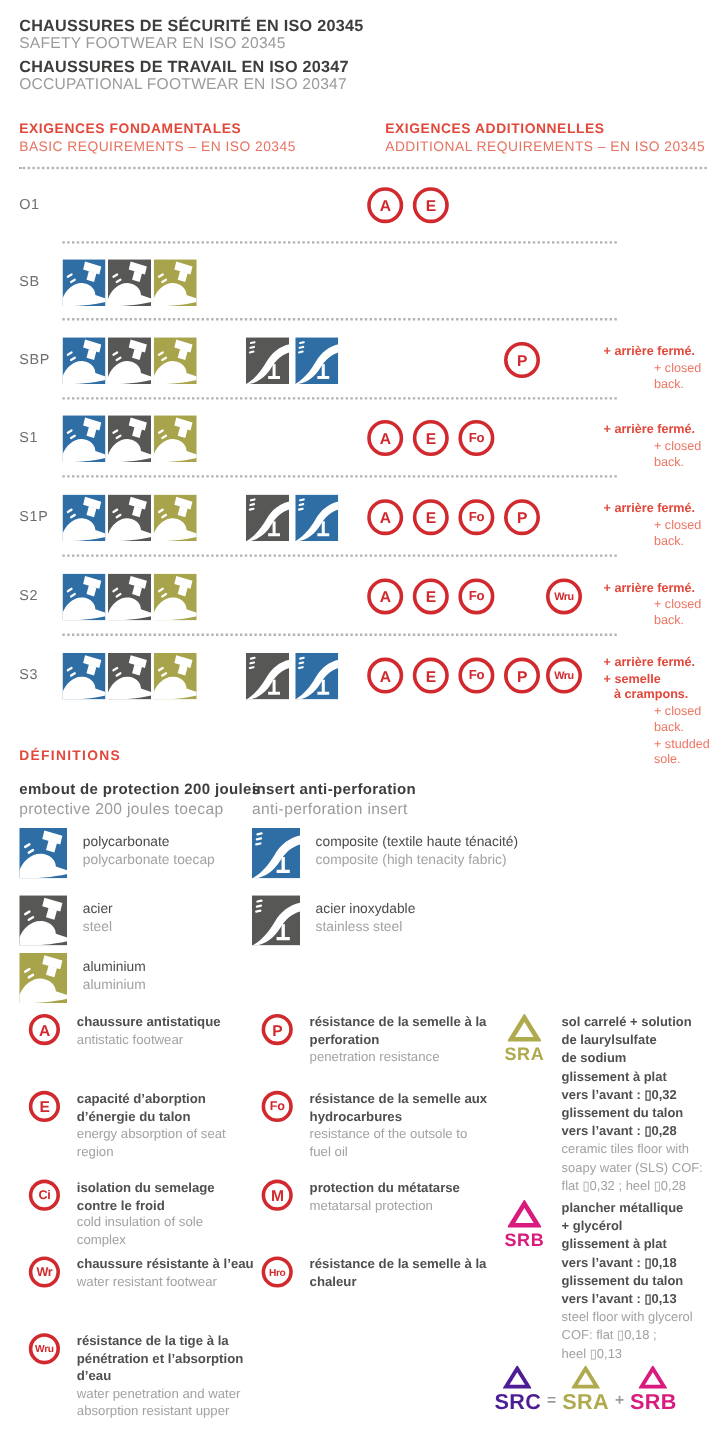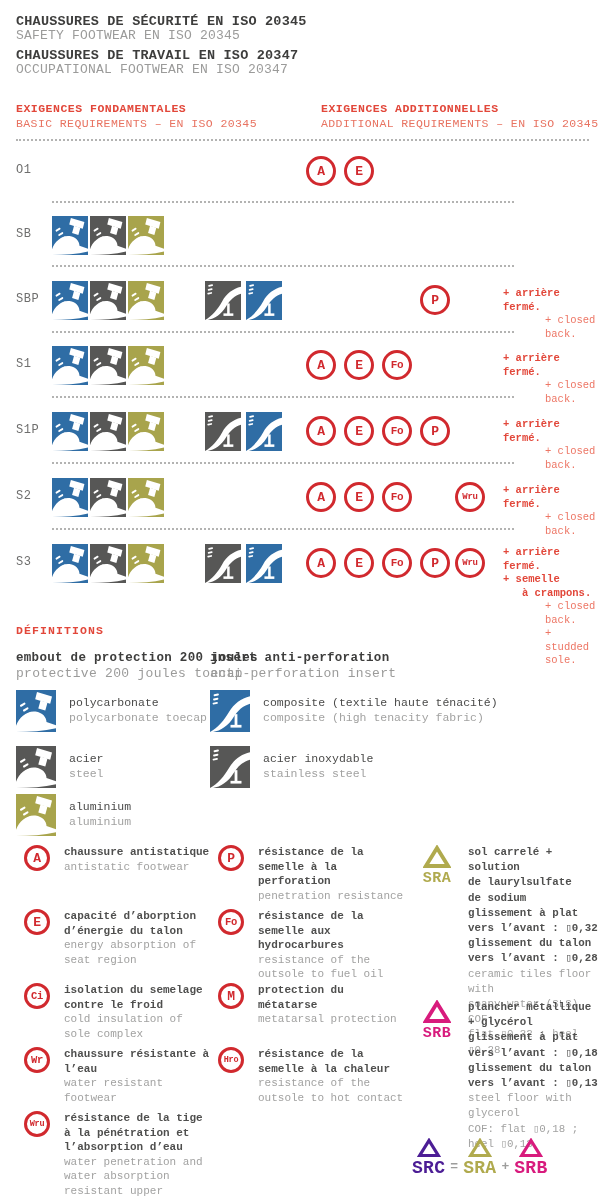--- a/index.html
+++ b/index.html
@@ -1,17 +1,17 @@
 <!DOCTYPE html>
 <html><head>
 <meta charset="utf-8">
 <style>
   html,body{margin:0;padding:0;background:#fff;}
   .page{position:relative;width:603px;height:1200px;background:#fff;overflow:hidden;
-        font-family:Liberation Mono, monospace;color:#3d3d3c;}
+        font-family:Liberation Sans, sans-serif;color:#3d3d3c;}
   
   .hdr{position:absolute;top:15px;left:16px;line-height:14px;}
   .hdr .fr{font-size:13.5px;font-weight:bold;color:#3d3d3c;letter-spacing:.2px;}
   .hdr .en{font-size:13px;color:#9b9b9a;letter-spacing:.2px;margin-bottom:6px;}
   .colhead{position:absolute;top:101px;line-height:15px;}
   .colhead .fr{font-size:11.5px;font-weight:bold;color:#e2473a;letter-spacing:.5px;}
   .colhead .en{font-size:11.5px;color:#e87361;letter-spacing:.4px;}
   .ch-left{left:16px;} .ch-right{left:302px;margin-left:19px;}
   .rule{position:absolute;border-top:2px dotted #b3b3b2;}
   .rule-head{top:139px;left:16px;right:14px;}
@@ -430,21 +430,20 @@
       <span class="dbadge f11">Wr</span>
       <div class="sym-text">
           <div class="sym-fr">chaussure résistante à l’eau</div>
           <div class="sym-en">water resistant footwear</div>
         </div>
     </div>
     <div class="sym-cell">
       <span class="dbadge f9">Hro</span>
       <div class="sym-text">
           <div class="sym-fr">résistance de la semelle à la chaleur</div>
-          <div class="sym-en">resistance of the outsole to hot contact</div>
         </div>
     </div>
     <div class="sym-cell">
       <span class="dbadge f9">Wru</span>
       <div class="sym-text">
           <div class="sym-fr">résistance de la tige à la pénétration et l’absorption d’eau</div>
           <div class="sym-en">water penetration and water absorption resistant upper</div>
         </div>
     </div>
   </div>

